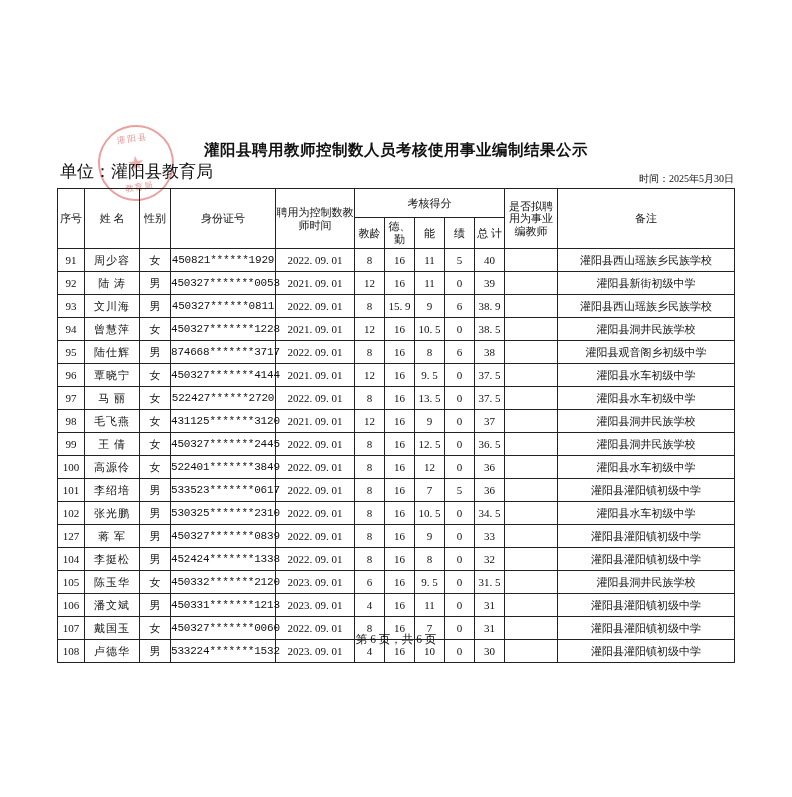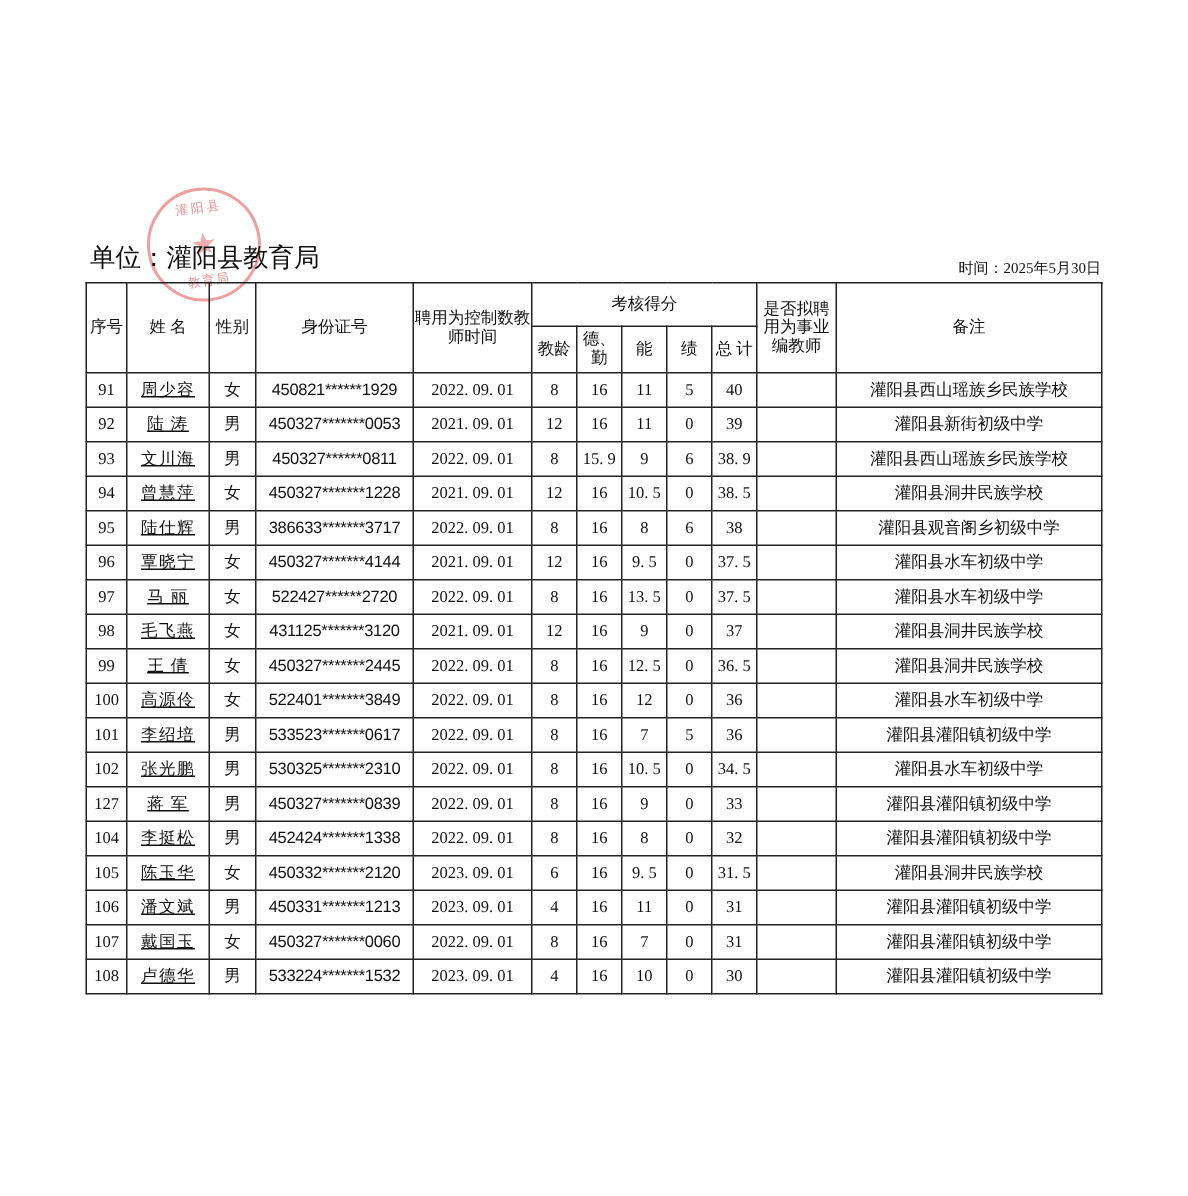--- a/index.html
+++ b/index.html
@@ -114,41 +114,42 @@
 
   thead tr.r1 th { height: 28px; }
   thead tr.r2 th { height: 30px; }
   tbody tr td { height: 22px; }
   .h-isplan-cell {
     font-size: 9.5px;
     line-height: 1.12;
     padding: 1px 2px;
   }
   .idnum {
-    font-family: Liberation Sans, sans-serif;
+    font-family: Liberation Mono, monospace;
     letter-spacing: -0.2px;
     font-size: 10.5px;
     margin-top: 15px;
   }
-  .name-cell { letter-spacing: 1px; text-decoration: underline; }
+  .name-cell { letter-spacing: 1px; }
   .remark-cell { font-size: 11px; }
   .footer-page {
     position: absolute;
     left: 0;
     top: 632px;
     width: 792px;
     text-align: center;
     font-size: 11.5px;
   }
 </style>
 </head>
 <body>
 
 <div class="page">
 
+  <div class="doc-title">灌阳县聘用教师控制数人员考核使用事业编制结果公示</div>
 
   <div class="stamp">
     <div class="ring-text">灌阳县</div>
     <div class="inner-star">★</div>
     <div class="ring-text bottom">教育局</div>
   </div>
 
   <div class="unit-line">
     <span>单位：</span><span>灌阳县教育局</span>
   </div>
@@ -231,21 +232,21 @@
           <td>10. 5</td>
           <td>0</td>
           <td>38. 5</td>
           <td></td>
           <td class="remark-cell">灌阳县洞井民族学校</td>
         </tr>
         <tr>
           <td>95</td>
           <td class="name-cell">陆仕辉</td>
           <td>男</td>
-          <td class="idnum">386633*******3717</td>
+          <td class="idnum">874668*******3717</td>
           <td>2022. 09. 01</td>
           <td>8</td>
           <td>16</td>
           <td>8</td>
           <td>6</td>
           <td>38</td>
           <td></td>
           <td class="remark-cell">灌阳县观音阁乡初级中学</td>
         </tr>
         <tr>
@@ -426,14 +427,15 @@
           <td>16</td>
           <td>10</td>
           <td>0</td>
           <td>30</td>
           <td></td>
           <td class="remark-cell">灌阳县灌阳镇初级中学</td>
         </tr>
       </tbody>
   </table>
 
+  <div class="footer-page">第 6 页，共 6 页</div>
 
 </div>
 
 </body></html>

